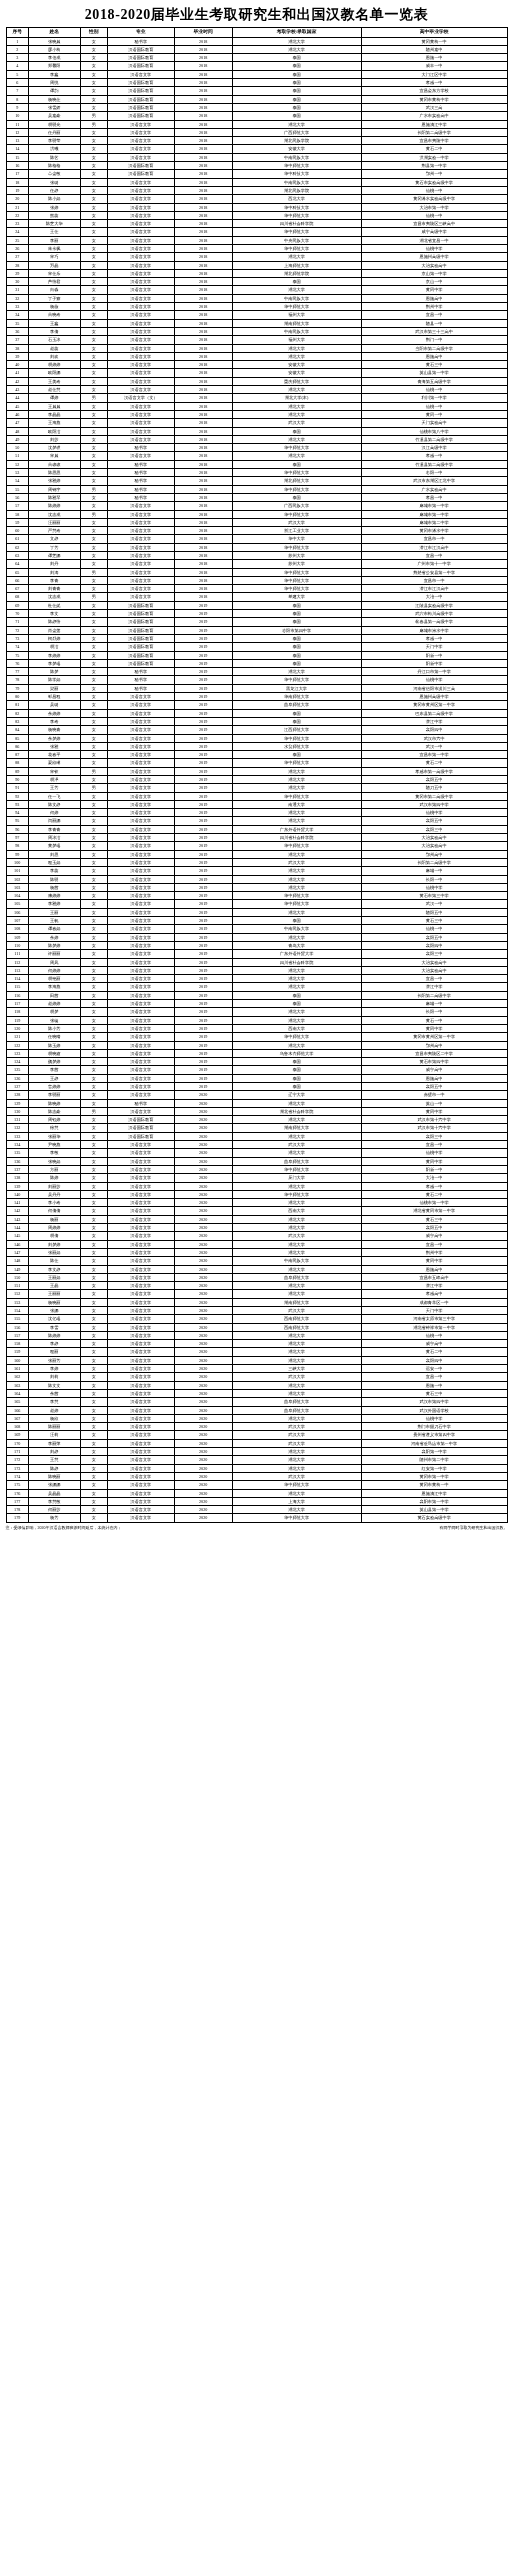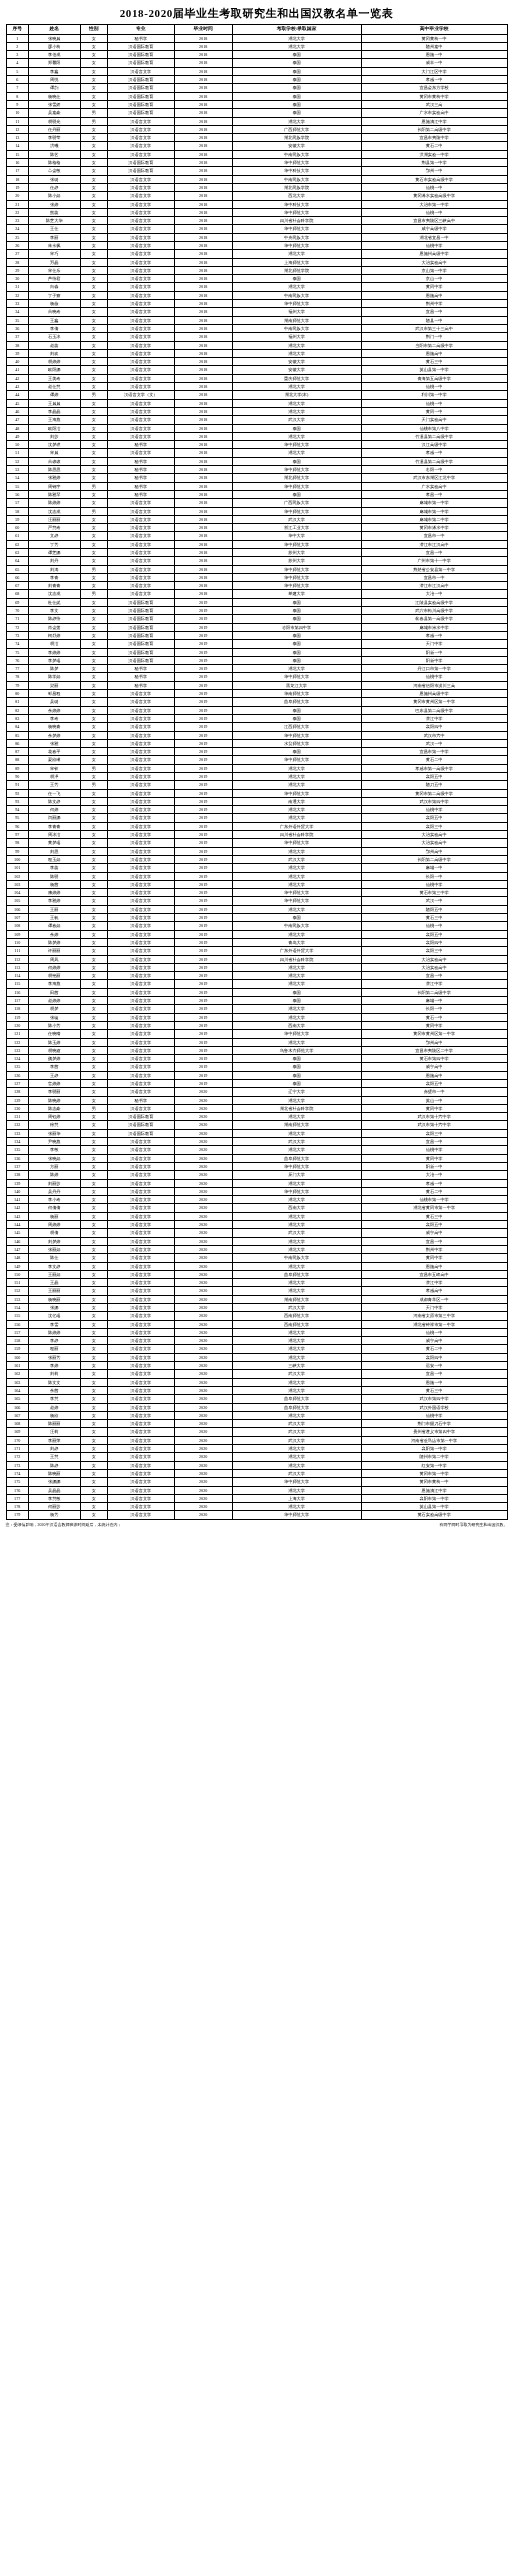--- a/index.html
+++ b/index.html
@@ -3,21 +3,21 @@
 <meta charset="utf-8">
 <style>
   html,body{margin:0;padding:0;background:#fff;}
   body{
     font-family:"Liberation Serif", serif;
     width:513px;
   }
   .page{width:513px;box-sizing:border-box;padding:3.4px 5.6px 5.6px 5.6px;}
   .doc-title{
     text-align:center;
-    font-size:11px;
+    font-size:14px;
     font-weight:bold;
     letter-spacing:0.6px;
     margin:2.3px 0 3.4px 0;
     font-family:"Liberation Serif", serif;
   }
   table.main{
     border-collapse:collapse;
     width:502px;
     table-layout:fixed;
     font-size:4.2px;

